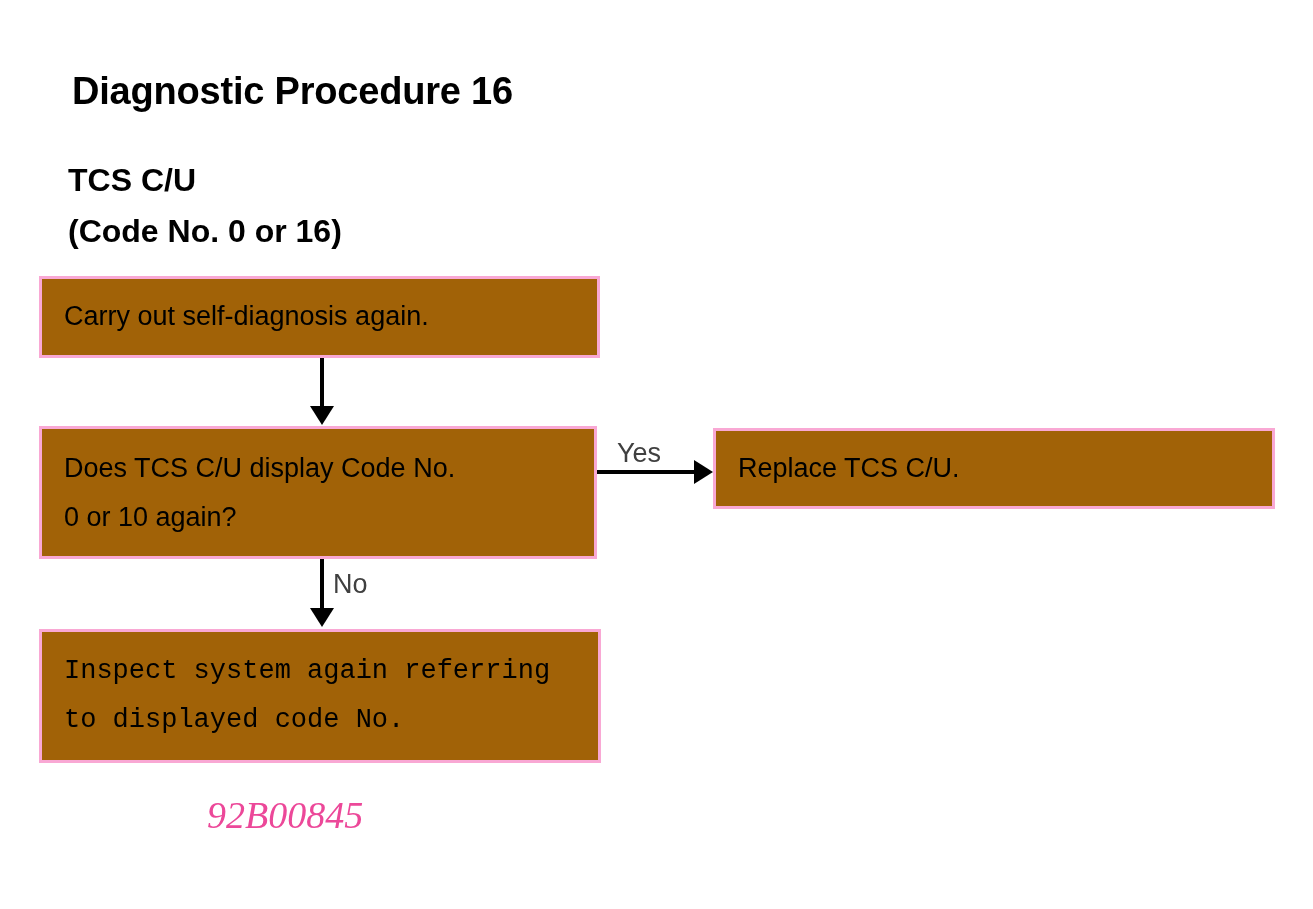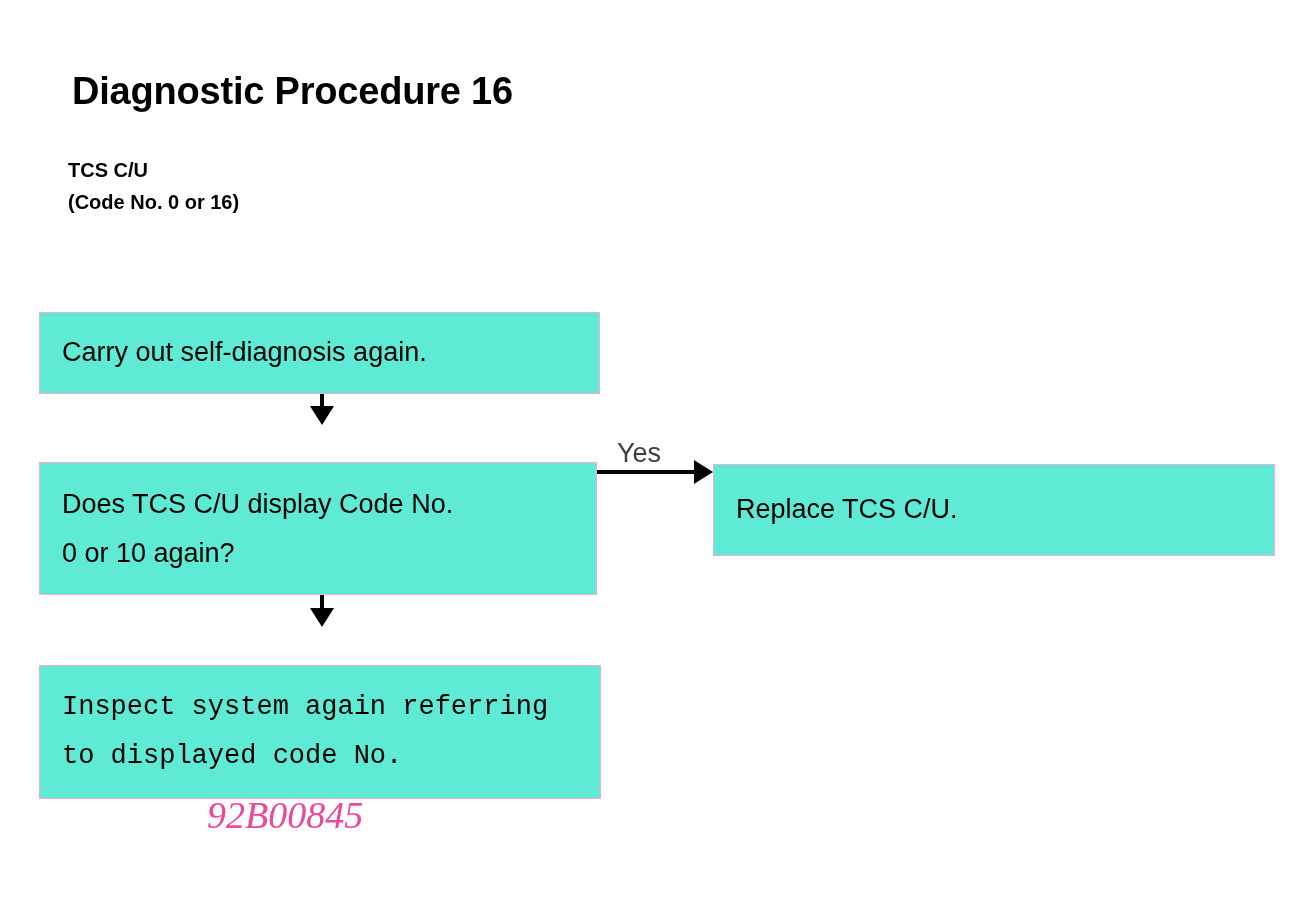--- a/index.html
+++ b/index.html
@@ -28,50 +28,49 @@
     font-size: 38px;
     font-weight: bold;
     letter-spacing: -0.2px;
     line-height: 1.0;
     white-space: nowrap;
   }
   .sub-title {
     position: absolute;
     left: 68px;
     top: 155px;
-    font-size: 20px;
+    font-size: 32px;
     font-weight: bold;
     line-height: 1.58;
     white-space: nowrap;
   }
   .sub-title .sub-line { display: block; }
 
   
   .box {
     position: absolute;
     box-sizing: border-box;
-    border: 1px solid #f9a8d4;
-    background: #5eead4;
-    margin-top: 36px;
+    border: 3px solid #f9a8d4;
+    background: #a16207;
   }
   .box-text {
     position: absolute;
     left: 22px;
     right: 8px;
     top: 50%;
     transform: translateY(-50%);
     font-size: 27px;
     line-height: 1.82;
     color: #000000;
   }
   .box-text .tline { display: block; white-space: nowrap; }
 
   #box-self-diagnosis { left: 39px;  top: 276px; width: 561px; height: 82px; }
   #box-decision       { left: 39px;  top: 426px; width: 558px; height: 133px; padding-left: 8px; }
-  #box-replace-cu     { left: 713px; top: 428px; width: 562px; height: 92px; }
+  #box-replace-cu     { left: 713px; top: 428px; width: 562px; height: 81px; }
   #box-inspect-system { left: 39px;  top: 629px; width: 562px; height: 134px; font-family: Liberation Mono, monospace; }
 
   
   .vline {
     position: absolute;
     width: 4px;
     background: #000000;
   }
   .hline {
     position: absolute;

